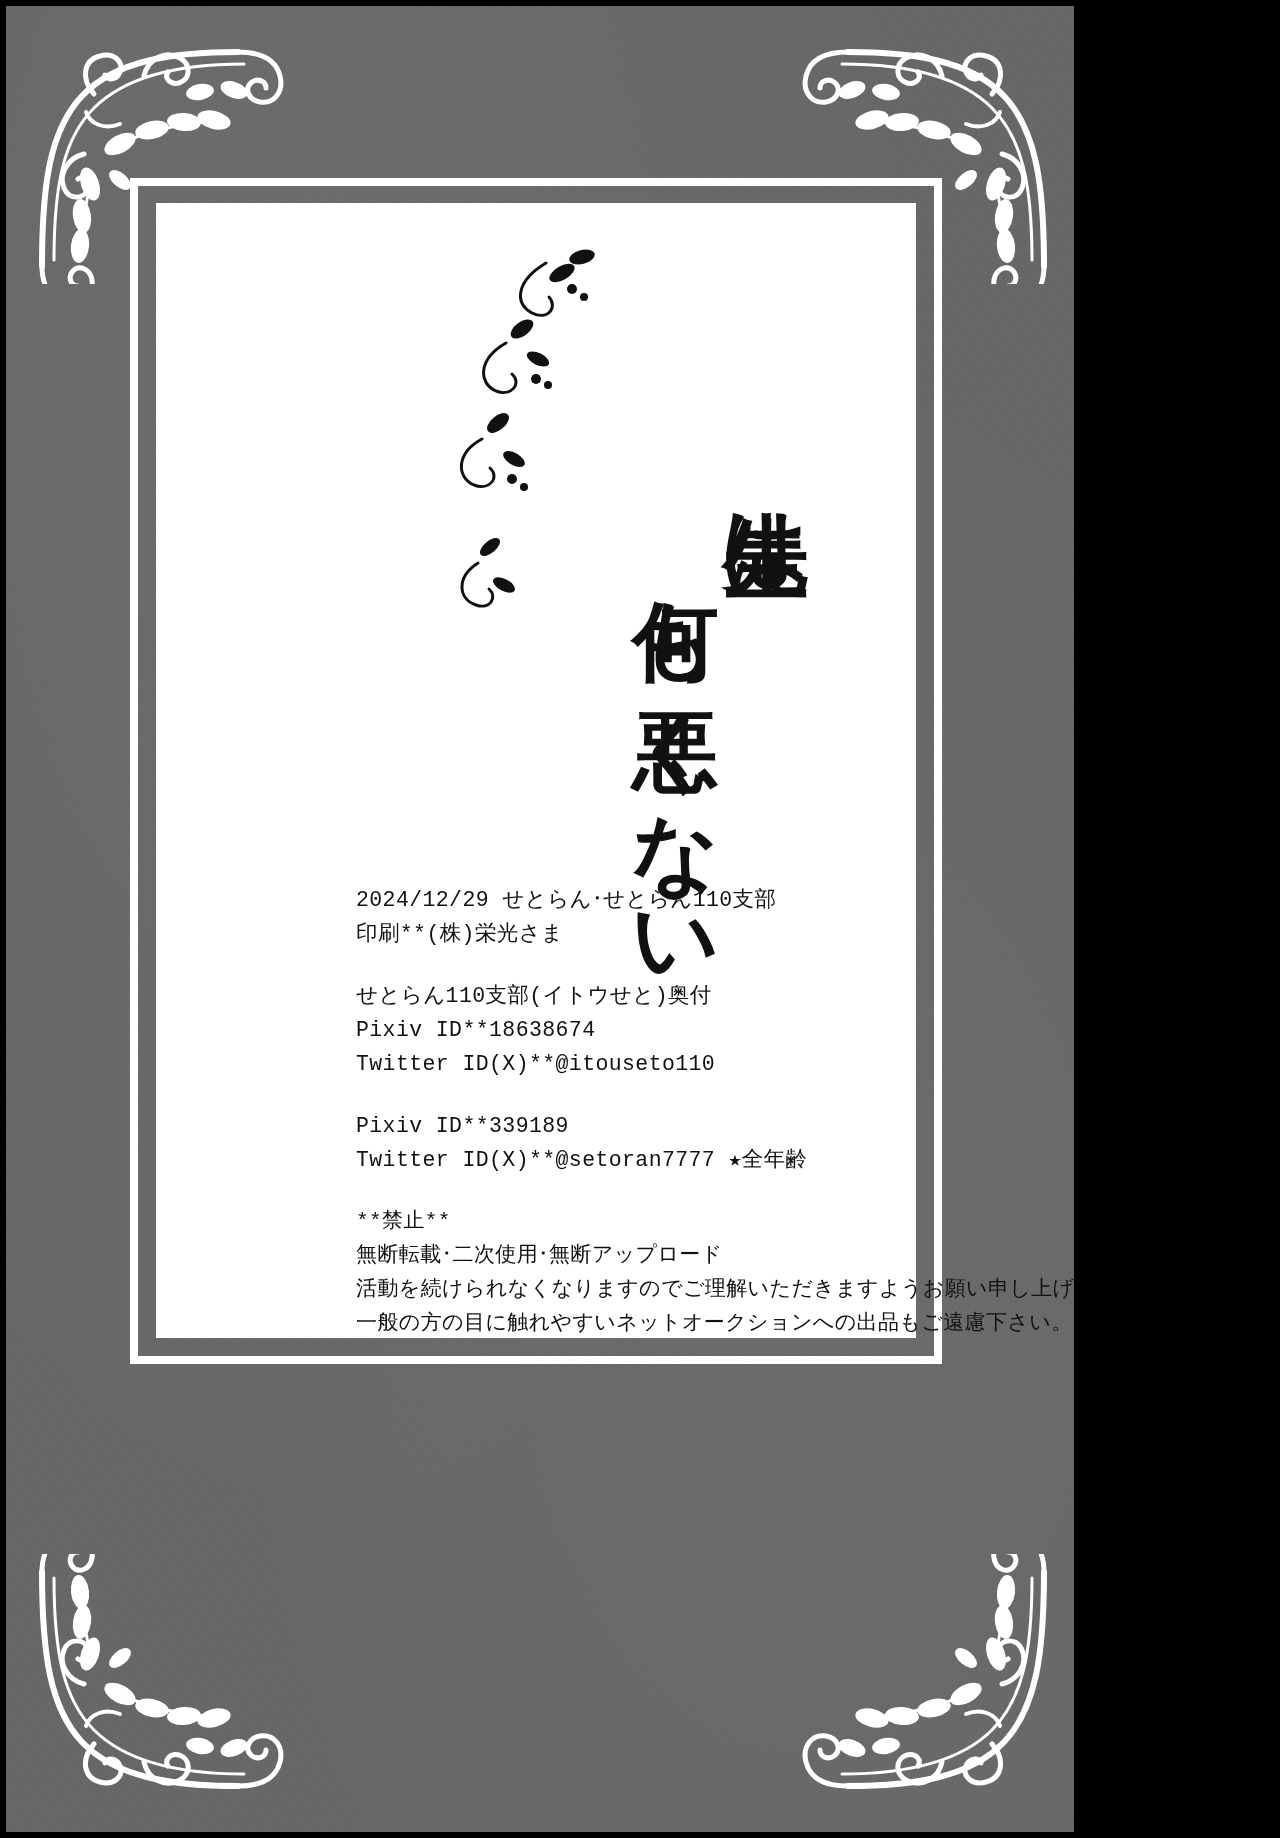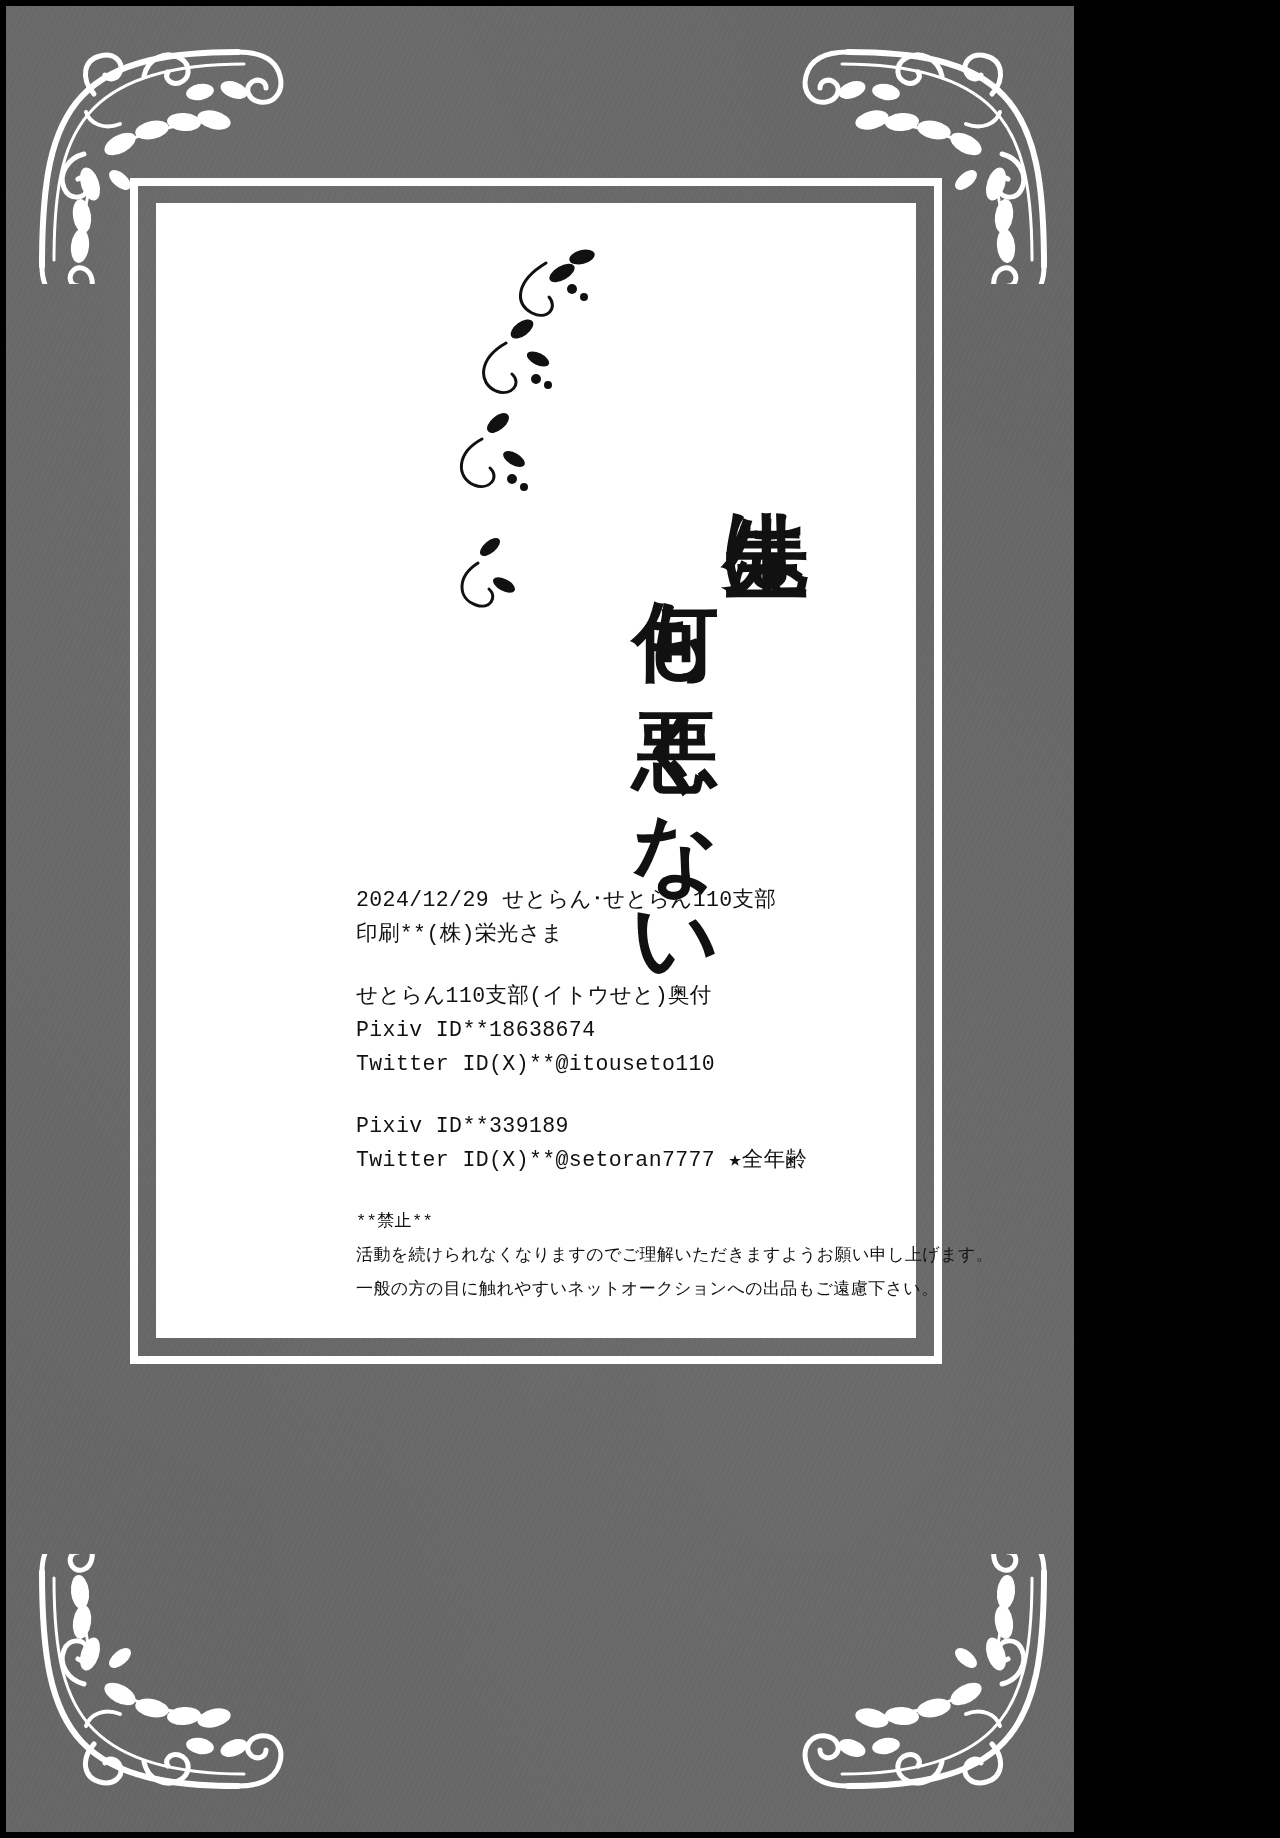--- a/index.html
+++ b/index.html
@@ -99,21 +99,21 @@
     top: 680px;
     width: 720px;
     color: #111;
     font-size: 21.5px;
     line-height: 34px;
     letter-spacing: 0.4px;
   }
   .blk { margin-bottom: 28px; font-family: Liberation Mono, monospace; }
   .blk:last-child { margin-bottom: 0; }
   .ln { white-space: nowrap; }
-  .blk-rules .ln { font-size: 17px; }
+  .blk-rules .ln { font-size: 21px; }
 </style>
 </head>
 <body>
 
 <div class="page">
   <div class="paper">
 
     <div class="orn orn-tl">
       <svg viewBox="0 0 280 250" fill="none" stroke="#ffffff" stroke-width="5" stroke-linecap="round">
         <path d="M18 232 C18 150 26 96 58 62 C92 26 150 18 214 18" stroke-width="6"></path>
@@ -265,20 +265,21 @@
           <div class="ln">Twitter ID(X)**@itouseto110</div>
         </div>
 
         <div class="blk">
           <div class="ln">Pixiv  ID**339189</div>
           <div class="ln">Twitter ID(X)**@setoran7777 ★全年齢</div>
         </div>
 
         <div class="blk blk-rules">
           <div class="ln">**禁止**</div>
+          <div class="ln">無断転載･二次使用･無断アップロード</div>
           <div class="ln">活動を続けられなくなりますのでご理解いただきますようお願い申し上げます。</div>
           <div class="ln">一般の方の目に触れやすいネットオークションへの出品もご遠慮下さい。</div>
         </div>
 
       </div>
     </div>
   </div>
 </div>
 
 </body></html>

